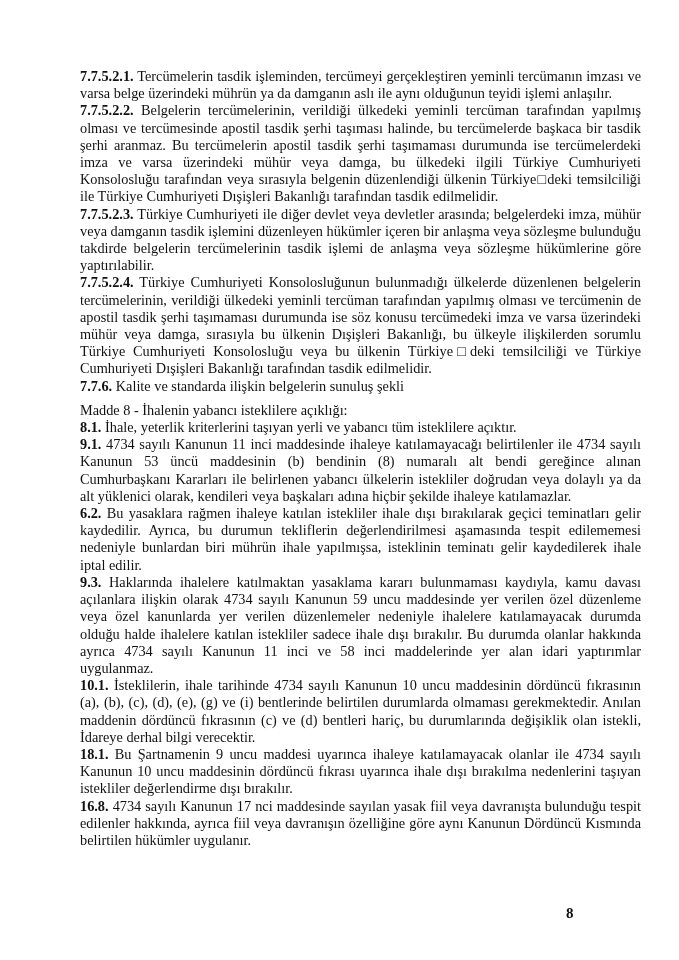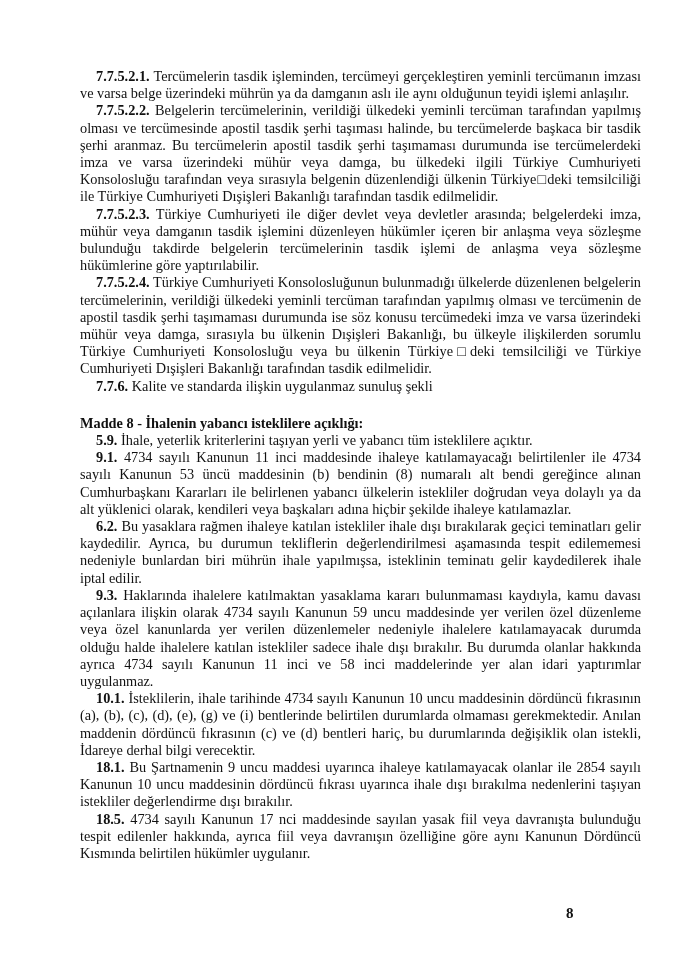--- a/index.html
+++ b/index.html
@@ -3,52 +3,52 @@
 <meta charset="utf-8">
 <style>
   html, body { margin: 0; padding: 0; background: #ffffff; }
   body { width: 679px; height: 960px; position: relative; overflow: hidden; }
   .page {
     position: absolute; left: 80px; top: 68px; width: 561px;
     font-family: "Liberation Serif", "DejaVu Serif", serif;
     font-size: 14.3px; line-height: 17.2px; color: #111;
   }
   .p { margin: 0; text-align: justify; }
-  .p b { font-weight: bold; margin-left: 16px; }
-  .heading { margin: 20px 0 0 0; font-weight: bold; }
+  .p b { font-weight: bold; }
+  .heading { margin: 7px 0 0 0; font-weight: normal; }
   .pageno {
     position: absolute; left: 566px; top: 905px;
     font-family: "Liberation Serif", serif; font-weight: bold; font-size: 15px; color: #111;
   }
 </style>
 </head>
 <body>
 
 <div class="page">
 
   <div>
     <p class="p"><b>7.7.5.2.1.</b><span> Tercümelerin tasdik işleminden, tercümeyi gerçekleştiren yeminli tercümanın imzası ve varsa belge üzerindeki mührün ya da damganın aslı ile aynı olduğunun teyidi işlemi anlaşılır.</span></p>
     <p class="p"><b>7.7.5.2.2.</b><span> Belgelerin tercümelerinin, verildiği ülkedeki yeminli tercüman tarafından yapılmış olması ve tercümesinde apostil tasdik şerhi taşıması halinde, bu tercümelerde başkaca bir tasdik şerhi aranmaz. Bu tercümelerin apostil tasdik şerhi taşımaması durumunda ise tercümelerdeki imza ve varsa üzerindeki mühür veya damga, bu ülkedeki ilgili Türkiye Cumhuriyeti Konsolosluğu tarafından veya sırasıyla belgenin düzenlendiği ülkenin Türkiye□deki temsilciliği ile Türkiye Cumhuriyeti Dışişleri Bakanlığı tarafından tasdik edilmelidir.</span></p>
     <p class="p"><b>7.7.5.2.3.</b><span> Türkiye Cumhuriyeti ile diğer devlet veya devletler arasında; belgelerdeki imza, mühür veya damganın tasdik işlemini düzenleyen hükümler içeren bir anlaşma veya sözleşme bulunduğu takdirde belgelerin tercümelerinin tasdik işlemi de anlaşma veya sözleşme hükümlerine göre yaptırılabilir.</span></p>
     <p class="p"><b>7.7.5.2.4.</b><span> Türkiye Cumhuriyeti Konsolosluğunun bulunmadığı ülkelerde düzenlenen belgelerin tercümelerinin, verildiği ülkedeki yeminli tercüman tarafından yapılmış olması ve tercümenin de apostil tasdik şerhi taşımaması durumunda ise söz konusu tercümedeki imza ve varsa üzerindeki mühür veya damga, sırasıyla bu ülkenin Dışişleri Bakanlığı, bu ülkeyle ilişkilerden sorumlu Türkiye Cumhuriyeti Konsolosluğu veya bu ülkenin Türkiye□deki temsilciliği ve Türkiye Cumhuriyeti Dışişleri Bakanlığı tarafından tasdik edilmelidir.</span></p>
-    <p class="p"><b>7.7.6.</b><span> Kalite ve standarda ilişkin uygulanmaz sunuluş şekli</span></p>
+    <p class="p"><b>7.7.6.</b><span> Kalite ve standarda ilişkin belgelerin sunuluş şekli</span></p>
   </div>
 
   <div>
     <p class="heading">Madde 8 - İhalenin yabancı isteklilere açıklığı:</p>
-    <p class="p"><b>5.9.</b><span> İhale, yeterlik kriterlerini taşıyan yerli ve yabancı tüm isteklilere açıktır.</span></p>
+    <p class="p"><b>8.1.</b><span> İhale, yeterlik kriterlerini taşıyan yerli ve yabancı tüm isteklilere açıktır.</span></p>
   </div>
 
   <div>
     <p class="p"><b>9.1.</b><span> 4734 sayılı Kanunun 11 inci maddesinde ihaleye katılamayacağı belirtilenler ile 4734 sayılı Kanunun 53 üncü maddesinin (b) bendinin (8) numaralı alt bendi gereğince alınan Cumhurbaşkanı Kararları ile belirlenen yabancı ülkelerin istekliler doğrudan veya dolaylı ya da alt yüklenici olarak, kendileri veya başkaları adına hiçbir şekilde ihaleye katılamazlar.</span></p>
     <p class="p"><b>6.2.</b><span> Bu yasaklara rağmen ihaleye katılan istekliler ihale dışı bırakılarak geçici teminatları gelir kaydedilir. Ayrıca, bu durumun tekliflerin değerlendirilmesi aşamasında tespit edilememesi nedeniyle bunlardan biri mührün ihale yapılmışsa, isteklinin teminatı gelir kaydedilerek ihale iptal edilir.</span></p>
     <p class="p"><b>9.3.</b><span> Haklarında ihalelere katılmaktan yasaklama kararı bulunmaması kaydıyla, kamu davası açılanlara ilişkin olarak 4734 sayılı Kanunun 59 uncu maddesinde yer verilen özel düzenleme veya özel kanunlarda yer verilen düzenlemeler nedeniyle ihalelere katılamayacak durumda olduğu halde ihalelere katılan istekliler sadece ihale dışı bırakılır. Bu durumda olanlar hakkında ayrıca 4734 sayılı Kanunun 11 inci ve 58 inci maddelerinde yer alan idari yaptırımlar uygulanmaz.</span></p>
   </div>
 
   <div>
     <p class="p"><b>10.1.</b><span> İsteklilerin, ihale tarihinde 4734 sayılı Kanunun 10 uncu maddesinin dördüncü fıkrasının (a), (b), (c), (d), (e), (g) ve (i) bentlerinde belirtilen durumlarda olmaması gerekmektedir. Anılan maddenin dördüncü fıkrasının (c) ve (d) bentleri hariç, bu durumlarında değişiklik olan istekli, İdareye derhal bilgi verecektir.</span></p>
-    <p class="p"><b>18.1.</b><span> Bu Şartnamenin 9 uncu maddesi uyarınca ihaleye katılamayacak olanlar ile 2854 sayılı Kanunun 10 uncu maddesinin dördüncü fıkrası uyarınca ihale dışı bırakılma nedenlerini taşıyan istekliler değerlendirme dışı bırakılır.</span></p>
-    <p class="p"><b>18.5.</b><span> 4734 sayılı Kanunun 17 nci maddesinde sayılan yasak fiil veya davranışta bulunduğu tespit edilenler hakkında, ayrıca fiil veya davranışın özelliğine göre aynı Kanunun Dördüncü Kısmında belirtilen hükümler uygulanır.</span></p>
+    <p class="p"><b>18.1.</b><span> Bu Şartnamenin 9 uncu maddesi uyarınca ihaleye katılamayacak olanlar ile 4734 sayılı Kanunun 10 uncu maddesinin dördüncü fıkrası uyarınca ihale dışı bırakılma nedenlerini taşıyan istekliler değerlendirme dışı bırakılır.</span></p>
+    <p class="p"><b>16.8.</b><span> 4734 sayılı Kanunun 17 nci maddesinde sayılan yasak fiil veya davranışta bulunduğu tespit edilenler hakkında, ayrıca fiil veya davranışın özelliğine göre aynı Kanunun Dördüncü Kısmında belirtilen hükümler uygulanır.</span></p>
   </div>
 
 </div>
 
 <div class="pageno">8</div>
 
 </body></html>

